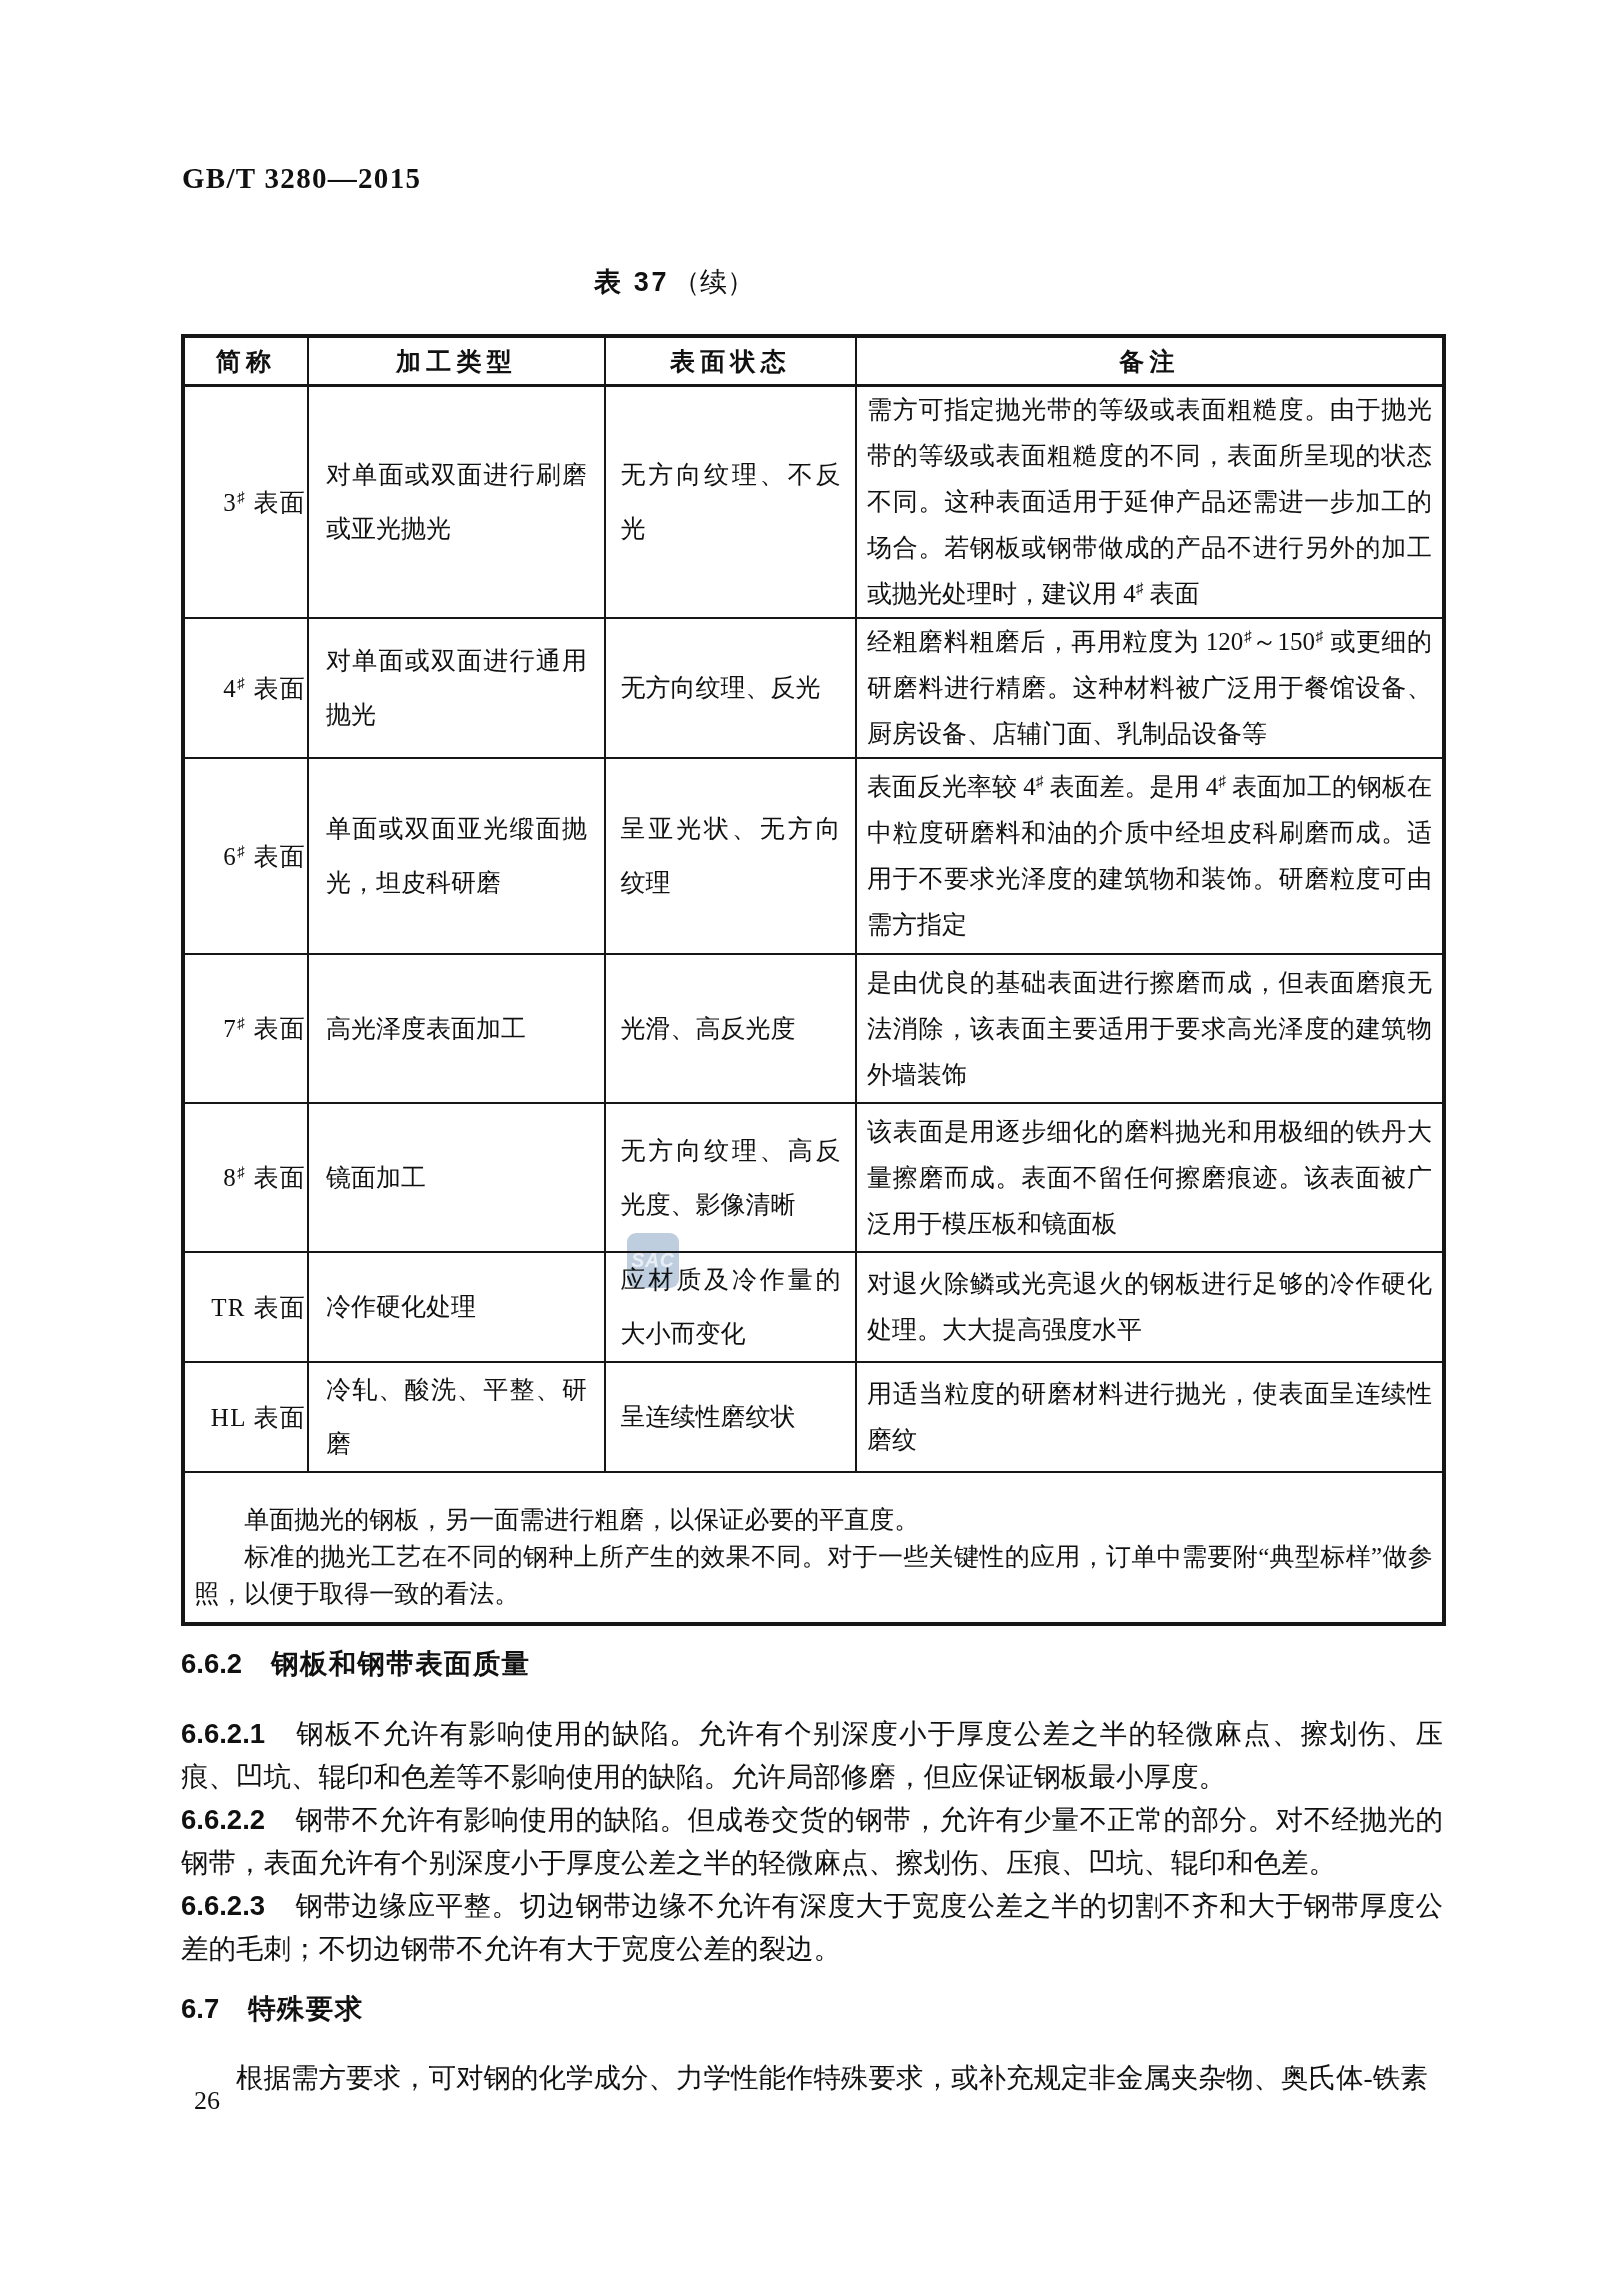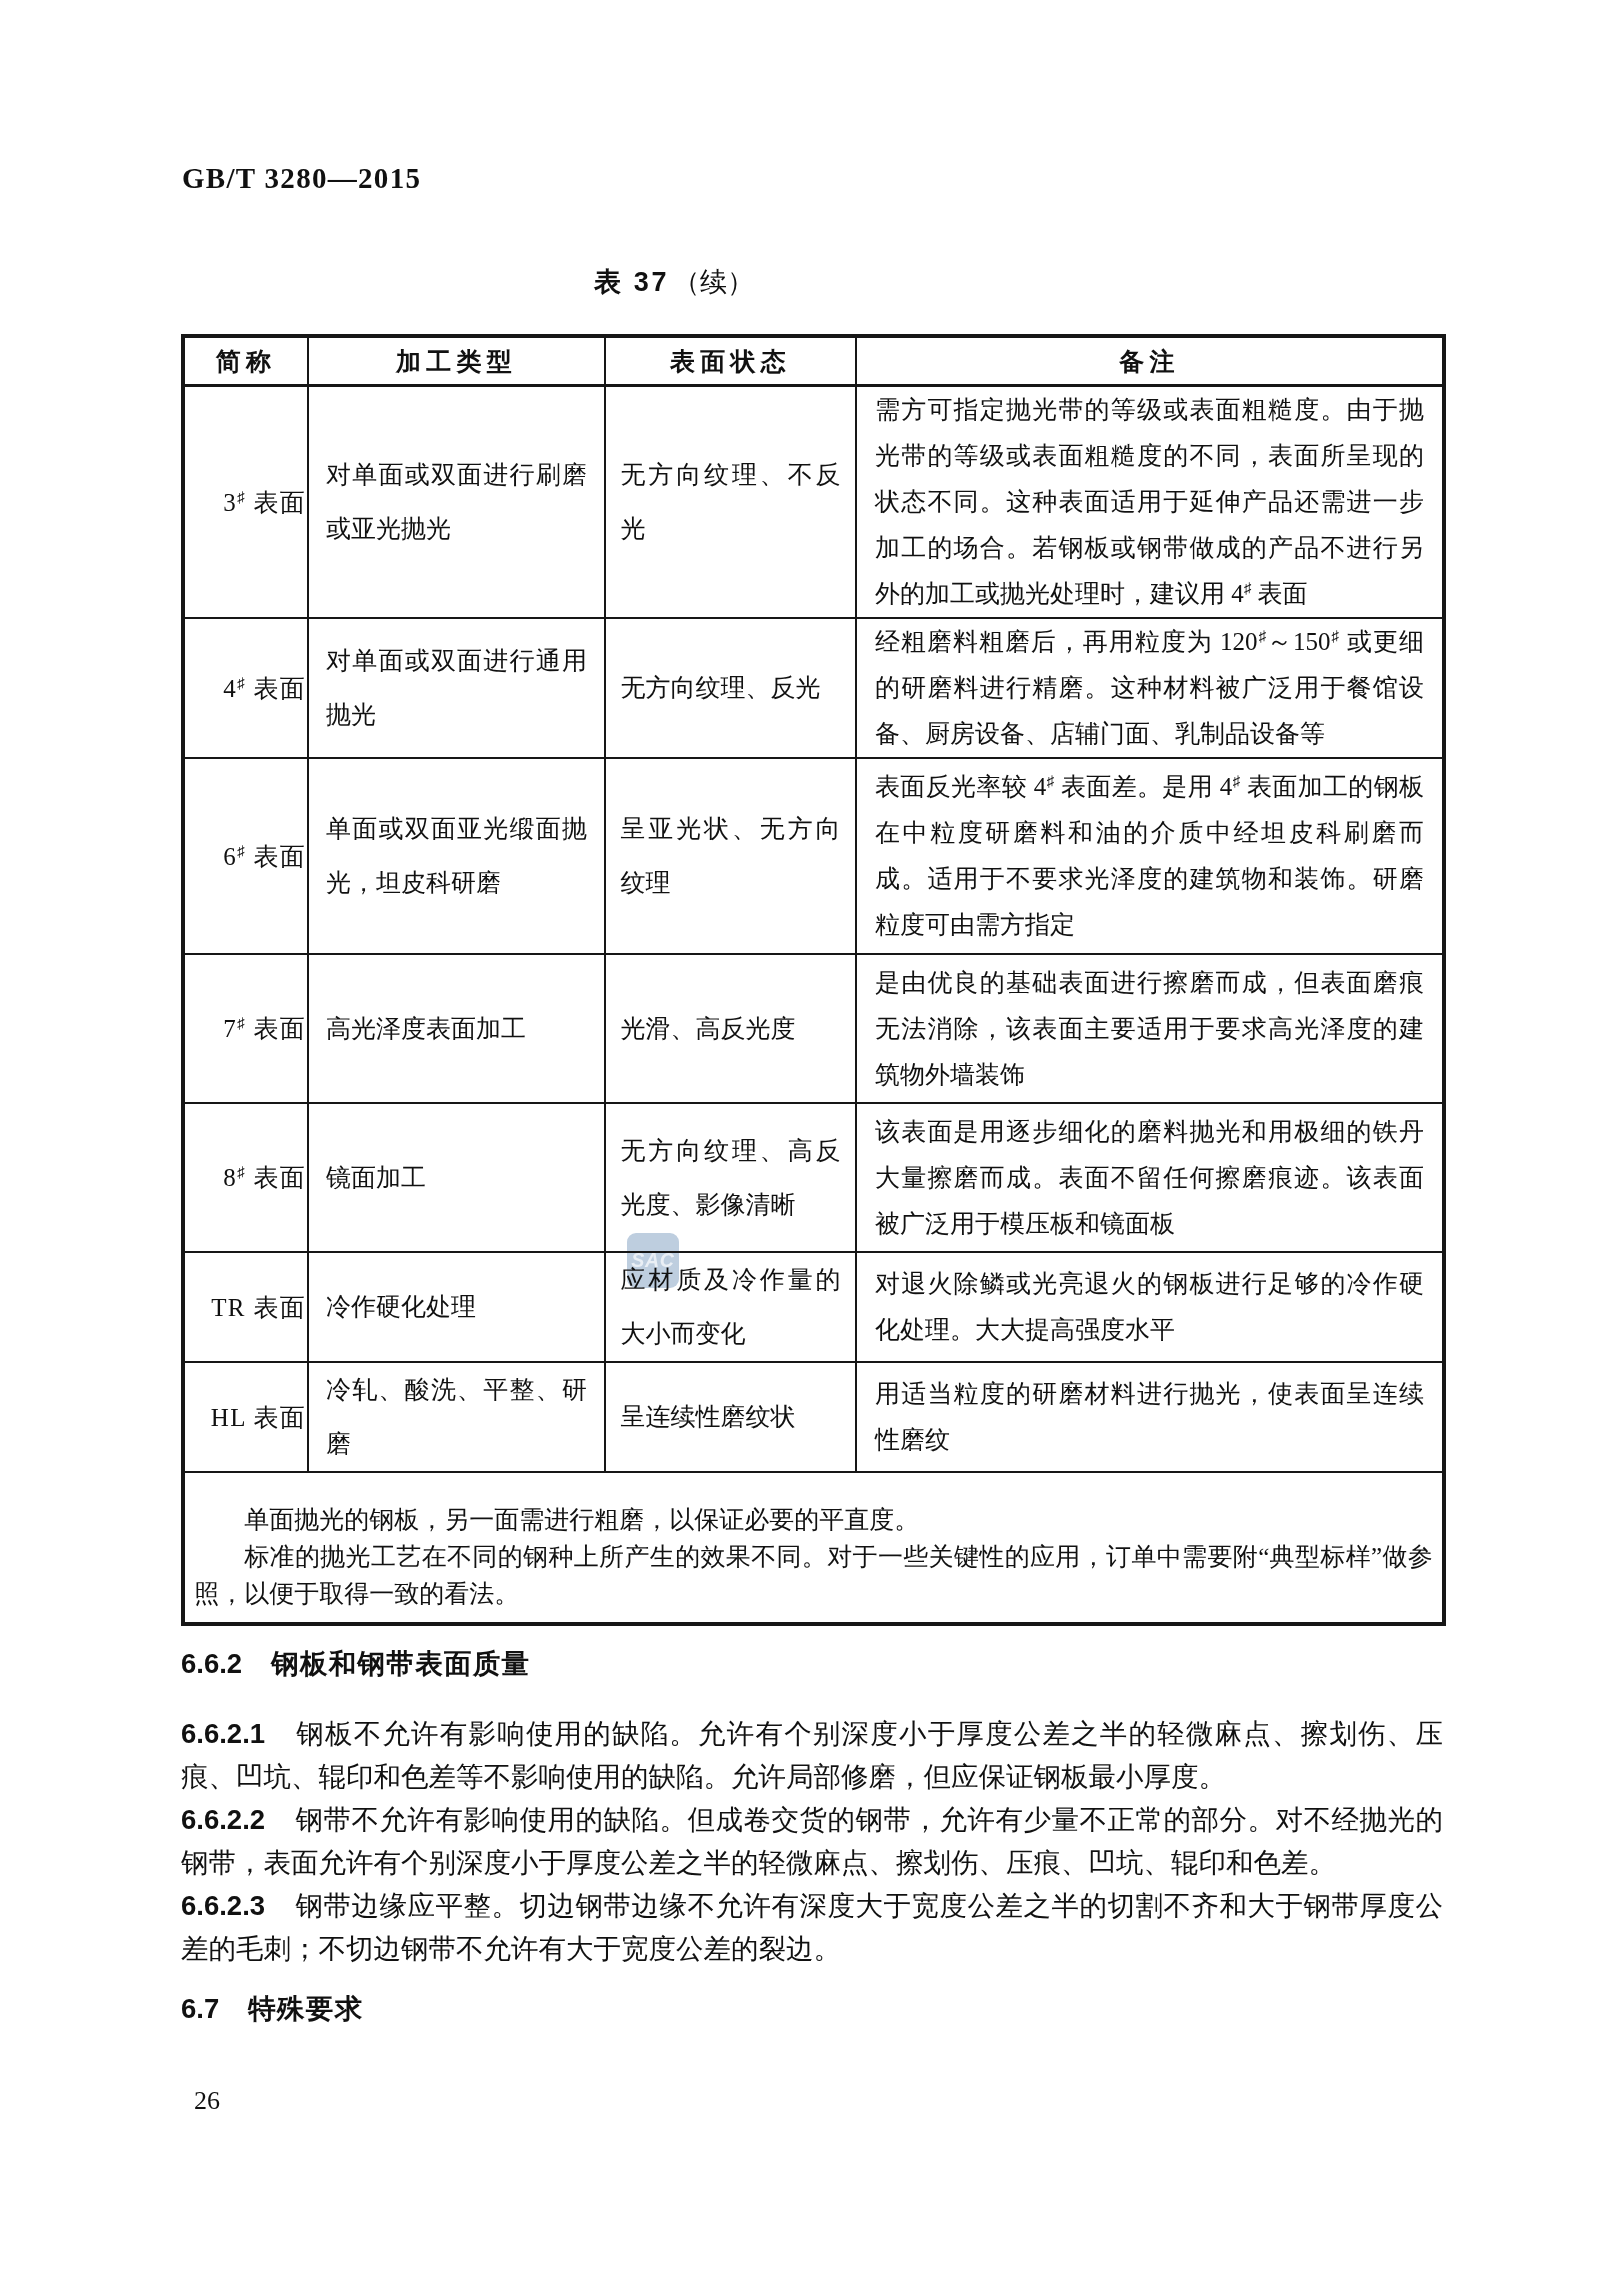--- a/index.html
+++ b/index.html
@@ -48,21 +48,21 @@
     height:44px;text-align:center;letter-spacing:5.2px;
     border-bottom-width:3.9px;
     font-weight:bold;
   }
   .hrow{height:49px}
   .r0{height:228px}.r1{height:135px}.r2{height:196px}.r3{height:149px}
   .r4{height:149px}.r5{height:97px}.r6{height:97px}.rnotes{height:152px}
   td.abbr{text-align:right;letter-spacing:1.3px;}
   td.proc{padding:0 17px;line-height:54px;text-align:justify;}
   td.surf{padding:0 14.4px;line-height:54px;text-align:justify;}
-  td.rem{padding:0 18px;line-height:46px;text-align:justify;}
+  td.rem{padding:0 10px;line-height:46px;text-align:justify;}
   td.notes{padding:18.3px 9.2px 0 9.2px;vertical-align:top;line-height:37px;}
   td.notes p{margin:0;text-indent:2em;text-align:justify;}
   sup{font-size:.6em;vertical-align:super;line-height:0;}
   
   #sections{
     position:absolute;left:181px;top:1646px;width:1262px;z-index:2;
     font-size:27.5px;color:#111;
   }
   .clause-h{
     font-family:"Liberation Sans","DejaVu Sans",sans-serif;
@@ -164,16 +164,17 @@
   </p>
   <p class="para">
     <span class="num">6.6.2.2</span><span>钢带不允许有影响使用的缺陷。但成卷交货的钢带，允许有少量不正常的部分。对不经抛光的钢带，表面允许有个别深度小于厚度公差之半的轻微麻点、擦划伤、压痕、凹坑、辊印和色差。</span>
   </p>
   <p class="para">
     <span class="num">6.6.2.3</span><span>钢带边缘应平整。切边钢带边缘不允许有深度大于宽度公差之半的切割不齐和大于钢带厚度公差的毛刺；不切边钢带不允许有大于宽度公差的裂边。</span>
   </p>
   <p class="clause-h h67">
     <span class="num">6.7</span><span>特殊要求</span>
   </p>
+  <p class="para p67">根据需方要求，可对钢的化学成分、力学性能作特殊要求，或补充规定非金属夹杂物、奥氏体-铁素</p>
 </div>
 
 <div class="page-num">26</div>
 
 
 </body></html>

